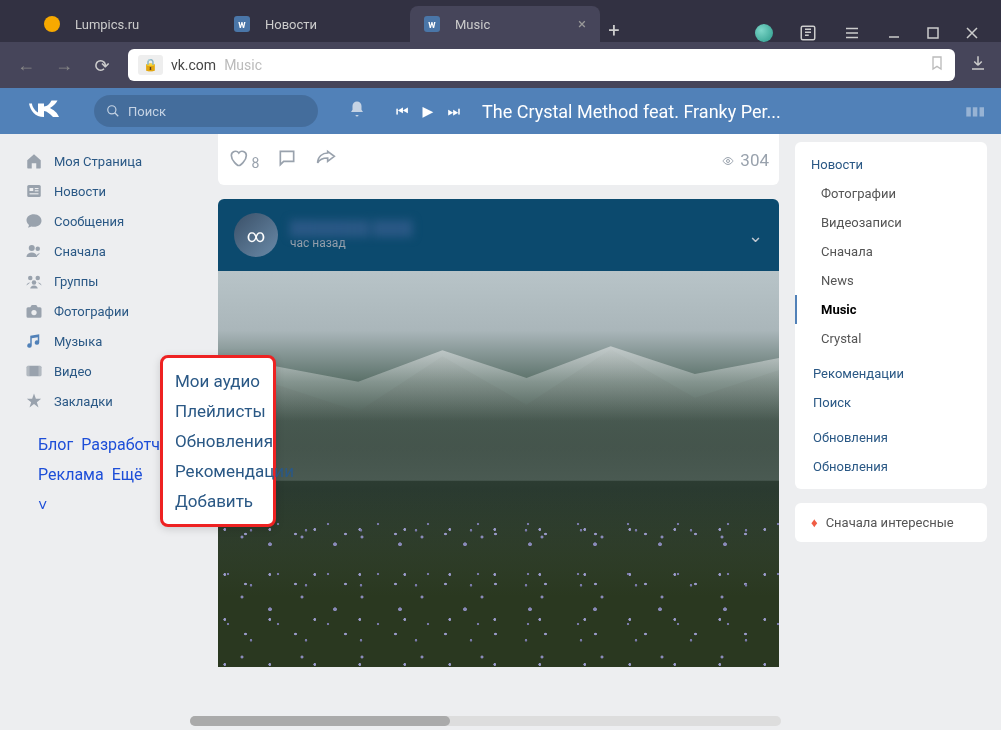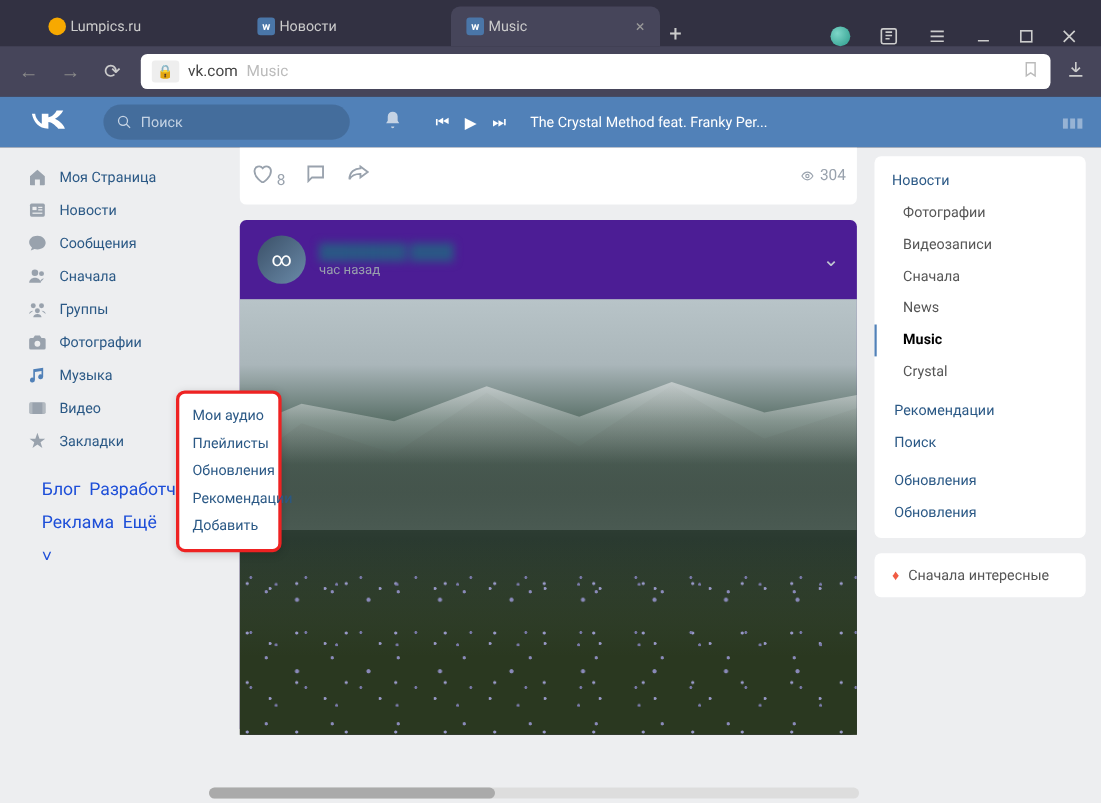--- a/index.html
+++ b/index.html
@@ -1,20 +1,20 @@
 <!DOCTYPE html>
 <html><head>
 <meta charset="utf-8">
 <style>
 * { margin: 0; padding: 0; box-sizing: border-box; font-family: -apple-system, BlinkMacSystemFont, "Segoe UI", Roboto, Helvetica, Arial, sans-serif; }
 body { width: 1001px; height: 730px; background: #2a2a3a; overflow: hidden; position: relative; }
 
 
 .tab-bar { height: 42px; background: #323142; display: flex; align-items: flex-end; padding: 6px 6px 0 30px; }
-.tab { height: 36px; display: flex; align-items: center; padding: 0 14px; border-radius: 8px 8px 0 0; color: #ccc; font-size: 13px; gap: 4px; min-width: 190px; position: relative; }
+.tab { height: 36px; display: flex; align-items: center; padding: 0 14px; border-radius: 8px 8px 0 0; color: #ccc; font-size: 13px; gap: 15px; min-width: 190px; position: relative; }
 .tab.active { background: #46455a; }
 .tab .favicon { width:16px; height:16px; border-radius:3px; display:flex; align-items:center; justify-content:center; font-size:10px; font-weight:bold; }
 .tab .fav-orange { background:#f7a900; border-radius:50%; }
 .tab .fav-vk { background:#4a76a8; color:#fff; }
 .tab .close { margin-left:auto; color:#999; font-size:15px; }
 .tab-new { width:28px; display:flex; align-items:center; justify-content:center; color:#ccc; font-size:20px; }
 .chrome-icons { margin-left:auto; display:flex; gap:26px; padding-right:16px; align-items:center; color:#ccc; }
 .chrome-icons .ci { display:flex; align-items:center; justify-content:center; }
 .avatar-dot{width:18px;height:18px;border-radius:50%;background:radial-gradient(circle at 35% 35%, #7dd6c8, #2a9a8a);}
 
@@ -26,42 +26,42 @@
 .url-field .bookmark { margin-left:auto; color:#bbb; font-size:16px; }
 .dl-icon{color:#ccc; font-size:18px;}
 
 
 .vk-header { height: 46px; background:#5181b8; display:flex; align-items:center; padding:0 16px 0 26px; color:#fff; gap:12px; }
 .vk-logo { font-weight:bold; font-size:24px; letter-spacing:-2px; display:flex; align-items:center;}
 .vk-logo svg{fill:#fff;}
 .search-box { width:224px; height:32px; background:rgba(0,0,0,0.15); border-radius:16px; display:flex; align-items:center; padding:0 12px; gap:8px; color:#c5d3e4; font-size:13px; margin-left:20px;}
 .bell { margin-left:18px; color:#c5d3e4; font-size:18px;}
 .player-controls { margin-left:18px; display:flex; gap:14px; color:#fff; font-size:14px; align-items:center;}
-.now-playing { font-size:13px; color:#fff; margin-left:10px; }
+.now-playing { font-size:18px; color:#fff; margin-left:10px; }
 .header-right { margin-left:auto; opacity:0.4; font-size:12px;}
 
 
 .content { display:flex; height: calc(730px - 42px - 46px - 46px); background:#edeef0; }
 .left-nav { width:170px; padding:12px 0 0 0; font-size:13px; }
 .left-nav .nav-item { display:flex; align-items:center; gap:10px; padding:6px 10px 6px 24px; color:#2a5885; cursor:pointer; }
 .left-nav .nav-item.active { font-weight:normal; }
 .left-nav .nav-item .nicon { width:20px; color:#99a2ad; display:flex; align-items:center; justify-content:center;}
 .left-nav .nav-item.active .nicon { color:#5181b8; }
 .footer-links { padding:14px 10px 0 38px; font-size:16px; color:#1d4ed8; line-height:1.9; }
 .footer-links span { margin-right:8px; }
 
 
-.music-popup { position:absolute; left:160px; top:355px; width:96px; background:#fff; border:3px solid #e22; border-radius:8px; padding:8px 12px; box-shadow:0 2px 8px rgba(0,0,0,0.15); z-index:10; font-size:13px; }
+.music-popup { position:absolute; left:160px; top:355px; width:116px; background:#fff; border:3px solid #e22; border-radius:8px; padding:8px 12px; box-shadow:0 2px 8px rgba(0,0,0,0.15); z-index:10; font-size:17px; }
 .music-popup .mi { color:#2a5885; padding:5px 0; cursor:pointer; }
 
 
 .feed { flex:1; padding:0 16px 0 48px; overflow:hidden; }
 .post-actions-top { display:flex; align-items:center; gap:18px; color:#99a2ad; font-size:14px; padding:14px 10px; background:#fff; border-radius:0 0 6px 6px; margin-bottom:14px;}
-.post-actions-top .views{margin-left:auto; font-size:14px;}
-.post-card { background:#4c1d95; border-radius:6px; }
+.post-actions-top .views{margin-left:auto; font-size:17px;}
+.post-card { background:#0c4a6e; border-radius:6px; }
 .post-head { display:flex; align-items:center; padding:14px 16px; gap:12px; }
 .post-avatar { width:44px; height:44px; border-radius:50%; background:linear-gradient(135deg,#3a5068,#6a8aa8); display:flex; align-items:center; justify-content:center; color:#fff; position:relative; }
 .post-avatar::after{content:"∞"; font-size:18px; color:#fff;}
 .post-meta .author { filter:blur(4px); color:#2a5885; font-weight:500; font-size:14px;}
 .post-meta .time { color:#99a2ad; font-size:12px; }
 .post-more { margin-left:auto; color:#c0c7d0; font-size:18px; }
 .post-image { width:100%; height:396px; background:
   linear-gradient(to bottom, #b8c4c8 0%, #aab6ba 15%, #5a7068 28%, #34443a 45%, #2a3a30 55%, #384838 80%, #303828 100%);
   position:relative; overflow:hidden;}
 .post-image .mountains{position:absolute;top:18%;left:0;right:0;height:35%;background:linear-gradient(to bottom, transparent, #4a5a52);clip-path:polygon(0 60%,10% 30%,25% 50%,40% 10%,55% 45%,70% 5%,85% 40%,100% 20%,100% 100%,0 100%);}

